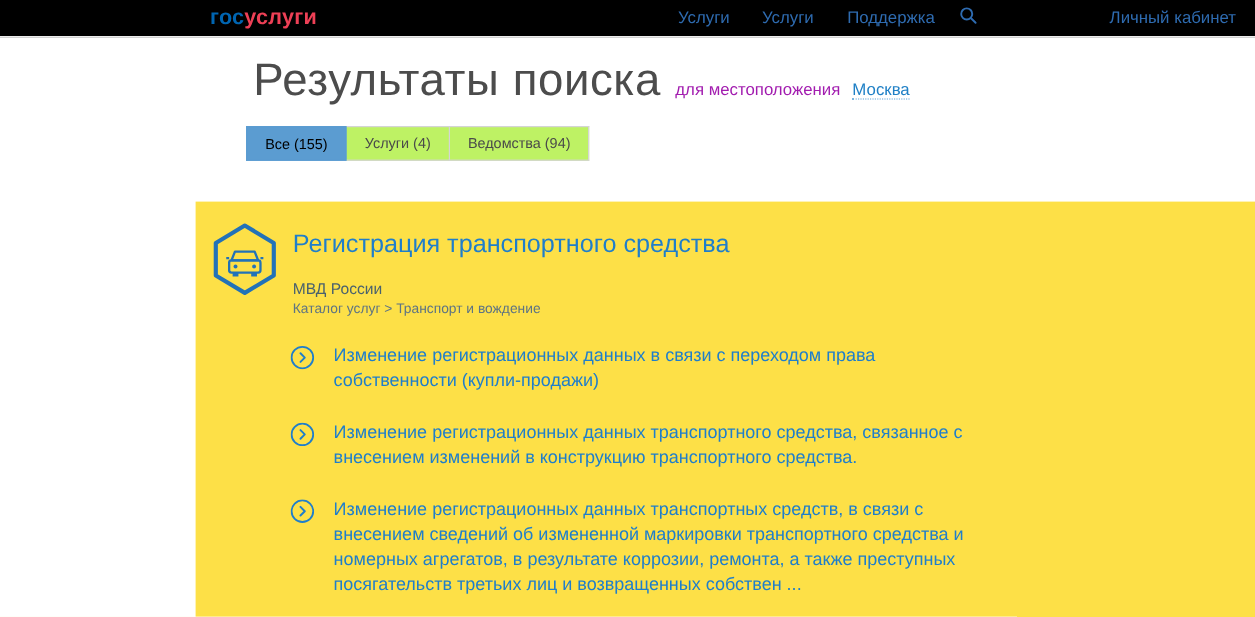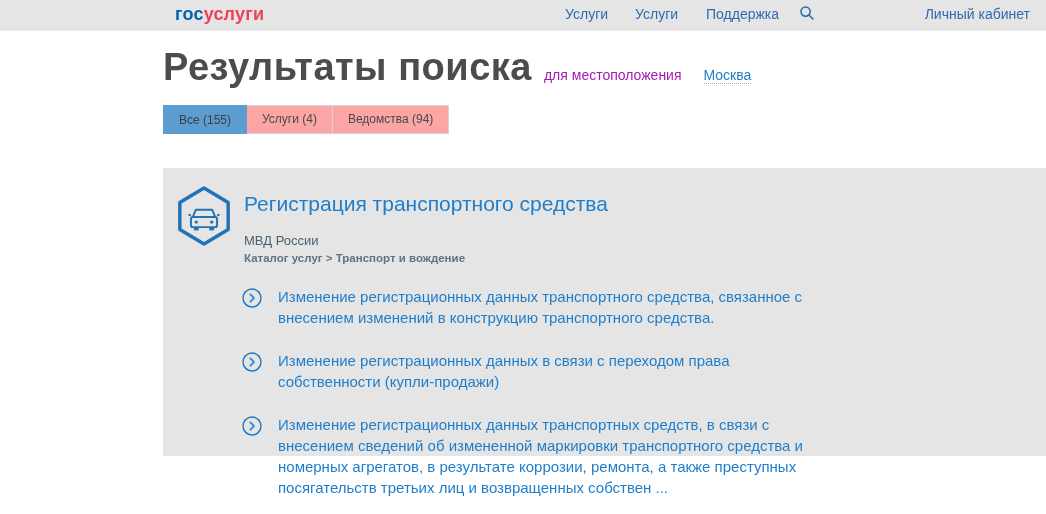--- a/index.html
+++ b/index.html
@@ -9,21 +9,21 @@
     width: 1046px;
     height: 514px;
     position: relative;
     overflow: hidden;
   }
   .page { position: absolute; top: 0; left: 0; width: 1046px; height: 514px; }
 
   
   .header {
     position: absolute; top: 0; left: 0; width: 1046px; height: 31px;
-    background: #e5e5e5; border-bottom: 1px solid #ececec;
+    background: #000000; border-bottom: 1px solid #ececec;
   }
   .logo {
     position: absolute; left: 175px; top: 4px;
     font-size: 18px; font-weight: bold; letter-spacing: 0.2px;
     cursor: pointer;
   }
   .logo .lg-blue { color: #0065b1; }
   .logo .lg-red  { color: #ee4056; }
   .nav-link {
     position: absolute; top: 6px;
@@ -35,64 +35,65 @@
   .nav-search   { left: 799px; top: 5px; }
   .nav-account  { left: auto; right: 16px; }
   .search-svg { display: block; }
 
   
   .title-row {
     position: absolute; left: 163px; top: 46px; width: 860px;
     display: flex; align-items: baseline;
   }
   .page-title {
-    font-size: 38px; font-weight: 700; color: #4c4c4c; letter-spacing: 0.5px;
+    font-size: 38px; font-weight: 400; color: #4c4c4c; letter-spacing: 0.5px; margin-left: 48px;
   }
   .page-subtitle {
     font-size: 14px; color: #a21caf; margin-left: 12px;
   }
   .page-location {
-    font-size: 14px; color: #2080c6; margin-left: 22px;
+    font-size: 14px; color: #2080c6; margin-left: 10px;
     border-bottom: 1px dotted #7db4dd; cursor: pointer; text-decoration: none;
   }
 
   
   .tabs {
     position: absolute; left: 163px; top: 105px;
     display: flex; align-items: stretch; height: 29px;
   }
   .tab {
-    font-size: 12px; color: #4a4a4a; background: #fca5a5;
+    font-size: 12px; color: #4a4a4a; background: #bef264;
     border: 1px solid #d4d4d4; border-left: none;
     padding: 0 15px; line-height: 27px; white-space: nowrap;
     cursor: pointer;
   }
   .tab:first-child { border-left: 1px solid #d4d4d4; }
   .tab.active {
-    background: #5b9cd1; color: #404040; border-color: #5b9cd1;
+    background: #5b9cd1; color: #000000; border-color: #5b9cd1;
     line-height: 29px;
+    margin-left: 42px;
   }
 
   
   .card {
-    position: absolute; left: 163px; top: 168px; width: 883px; height: 288px;
-    background: #e5e5e5;
+    position: absolute; left: 163px; top: 168px; width: 883px; height: 346px;
+    background: #fde047;
   }
   .card-icon { position: absolute; left: 12px; top: 16px; }
   .card-title {
     position: absolute; left: 81px; top: 24px;
     font-size: 21px; color: #1f7ecb; cursor: pointer;
   }
   .card-agency {
     position: absolute; left: 81px; top: 65px;
     font-size: 13px; color: #49616e;
   }
   .card-breadcrumb {
     position: absolute; left: 81px; top: 84px;
-    font-size: 11.5px; color: #5e7483; font-weight: bold;
+    font-size: 11.5px; color: #5e7483;
   }
   .result-list {
     position: absolute; left: 79px; top: 118px; width: 600px;
   }
   .result-item {
     display: flex; align-items: flex-start; margin-bottom: 22px;
     cursor: pointer;
   }
   .chevron-wrap { flex: 0 0 20px; margin-top: 2px; }
   .result-text {
@@ -153,31 +154,31 @@
 
     <div class="result-list">
 
       <div class="result-item">
         <span class="chevron-wrap">
           <svg width="20" height="20" viewBox="0 0 20 20" fill="none">
             <circle cx="10" cy="10" r="9" stroke="#1f7ecb" stroke-width="1.5"></circle>
             <path d="M8.4 6.4 L12 10 L8.4 13.6" stroke="#1f7ecb" stroke-width="1.6" stroke-linecap="round" stroke-linejoin="round" fill="none"></path>
           </svg>
         </span>
-        <span class="result-text">Изменение регистрационных данных транспортного средства, связанное с внесением изменений в конструкцию транспортного средства.</span>
+        <span class="result-text">Изменение регистрационных данных в связи с переходом права собственности (купли-продажи)</span>
       </div>
 
       <div class="result-item">
         <span class="chevron-wrap">
           <svg width="20" height="20" viewBox="0 0 20 20" fill="none">
             <circle cx="10" cy="10" r="9" stroke="#1f7ecb" stroke-width="1.5"></circle>
             <path d="M8.4 6.4 L12 10 L8.4 13.6" stroke="#1f7ecb" stroke-width="1.6" stroke-linecap="round" stroke-linejoin="round" fill="none"></path>
           </svg>
         </span>
-        <span class="result-text">Изменение регистрационных данных в связи с переходом права собственности (купли-продажи)</span>
+        <span class="result-text">Изменение регистрационных данных транспортного средства, связанное с внесением изменений в конструкцию транспортного средства.</span>
       </div>
 
       <div class="result-item">
         <span class="chevron-wrap">
           <svg width="20" height="20" viewBox="0 0 20 20" fill="none">
             <circle cx="10" cy="10" r="9" stroke="#1f7ecb" stroke-width="1.5"></circle>
             <path d="M8.4 6.4 L12 10 L8.4 13.6" stroke="#1f7ecb" stroke-width="1.6" stroke-linecap="round" stroke-linejoin="round" fill="none"></path>
           </svg>
         </span>
         <span class="result-text">Изменение регистрационных данных транспортных средств, в связи с внесением сведений об измененной маркировки транспортного средства и номерных агрегатов, в результате коррозии, ремонта, а также преступных посягательств третьих лиц и возвращенных собствен ...</span>

